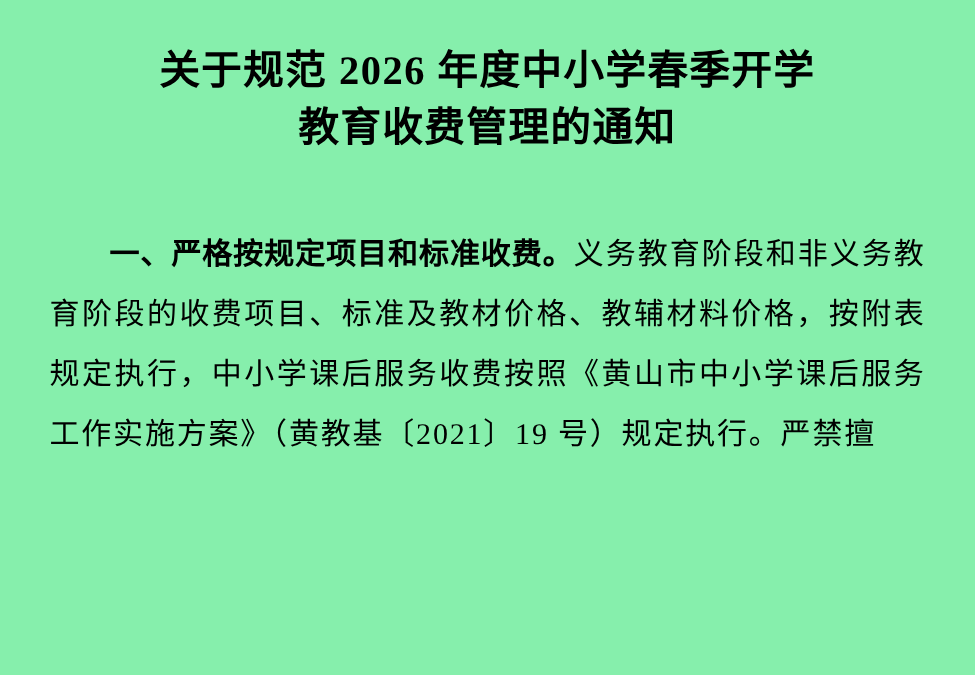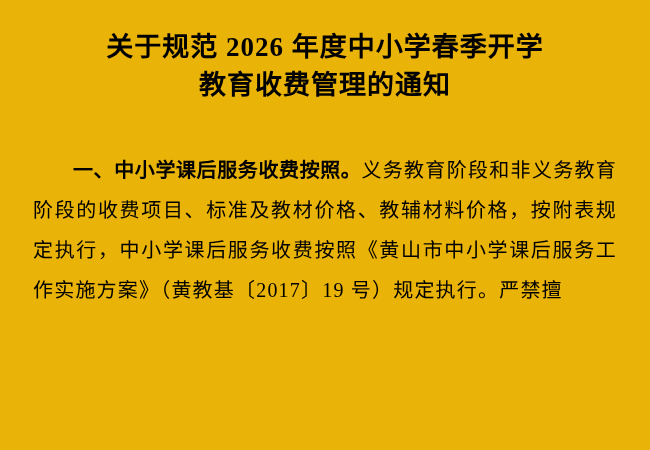--- a/index.html
+++ b/index.html
@@ -4,21 +4,21 @@
 <style>
   html, body {
     margin: 0;
     padding: 0;
     background: #ffffff;
   }
   .page {
     position: relative;
     width: 650px;
     height: 450px;
-    background: #eab308;
+    background: #86efac;
     color: #000000;
     overflow: hidden;
     box-sizing: border-box;
     padding: 28px 33px 0 33px;
     font-family: "Liberation Serif", "DejaVu Serif", serif;
   }
   .doc-title {
     margin: 0;
     text-align: center;
     font-size: 27px;
@@ -58,17 +58,17 @@
 
   <h1 class="doc-title">
     <span class="title-line">关于规范 2026 年度中小学春季开学</span>
     <span class="title-line">教育收费管理的通知</span>
   </h1>
 
   <div class="doc-body">
 
 
 
-    <p class="para-indent"><span class="section-heading">一、中小学课后服务收费按照。</span><span>义务教育阶段和非义务教育阶段的收费项目、标准及教材价格、教辅材料价格，按附表规定执行，中小学课后服务收费按照《黄山市中小学课后服务工作实施方案》（黄教基〔2017〕19 号）规定执行。严禁擅</span></p>
+    <p class="para-indent"><span class="section-heading">一、严格按规定项目和标准收费。</span><span>义务教育阶段和非义务教育阶段的收费项目、标准及教材价格、教辅材料价格，按附表规定执行，中小学课后服务收费按照《黄山市中小学课后服务工作实施方案》（黄教基〔2021〕19 号）规定执行。严禁擅</span></p>
 
   </div>
 
 </div>
 
 </body></html>

